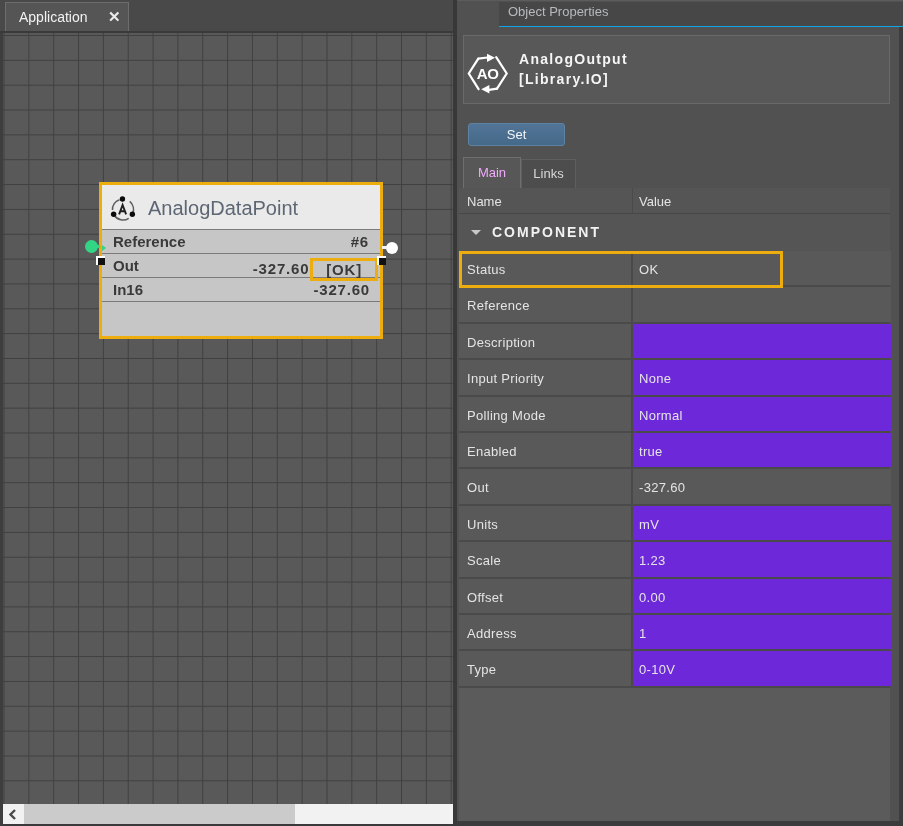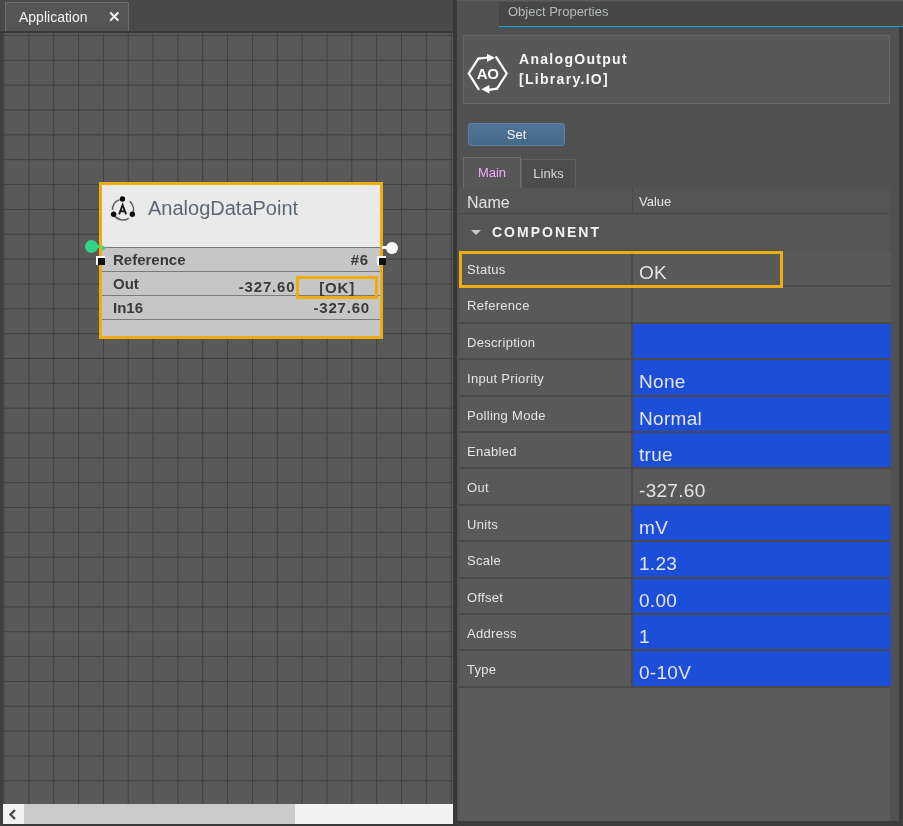--- a/index.html
+++ b/index.html
@@ -19,27 +19,27 @@
   background-image:linear-gradient(#404040 1px,transparent 1px),
                    linear-gradient(90deg,#404040 1px,transparent 1px);
   background-size:24.85px 24.85px;background-position:0.5px 2px;}
 #hscroll{left:3px;top:804px;width:450px;height:20px;background:#f2f2f2;}
 #hthumb{left:21px;top:0px;width:271px;height:20px;background:#cbcbcb;}
 #bottomline{left:0;top:824px;width:453px;height:2px;background:#3a3a3a;}
 #leftedge2{left:0;top:804px;width:3px;height:22px;background:#3e3e3e;}
 
 
 #block{left:99px;top:182px;width:284px;height:157px;border:3px solid #eead0f;background:#c6c6c6;}
-#bheader{position:relative;height:63px;background:#eaeaea;border-bottom:1px solid #7b7b7b;}
+#bheader{position:relative;height:45px;background:#eaeaea;border-bottom:1px solid #7b7b7b;}
 #btitle{position:absolute;left:46px;top:12px;font-size:20px;color:#5d6773;}
 .brow{position:relative;height:24px;border-bottom:1px solid #7b7b7b;
   font-size:15px;font-weight:bold;color:#3a3a3a;}
 .brow .l{position:absolute;left:11px;top:3px;}
 .brow .r{position:absolute;right:11px;top:3px;letter-spacing:0.8px;}
-#okbox{display:inline-block;border:3px solid #eead0f;padding:0 20px;margin-left:1px;
+#okbox{display:inline-block;border:3px solid #eead0f;padding:0 13px;margin-left:1px;
   position:relative;top:1px;}
 .port{border-radius:50%;}
 #pgreen{left:85px;top:240px;width:13px;height:13px;background:#33d584;}
 #pwhite{left:386px;top:242px;width:12px;height:12px;background:#ffffff;}
 .handle{width:9px;height:9px;background:#ffffff;border:1px solid #ffffff;}
 .handle i{position:absolute;left:1px;top:1px;width:7px;height:7px;background:#111;display:block;}
 #hleft{left:96px;top:256px;}
 #hright{left:377px;top:256px;}
 
 
@@ -55,34 +55,34 @@
 #setbtn{left:11px;top:122px;width:97px;height:23px;border:1px solid #5e82a1;border-radius:3px;
   background:linear-gradient(#527597,#456989);color:#f2f5f8;font-size:13px;text-align:center;line-height:21px;}
 #tmain{left:6px;top:156px;width:58px;height:31px;background:#575757;border:1px solid #6f6f6f;border-bottom:none;
   color:#f0abfc;font-size:13px;text-align:center;line-height:29px;}
 #tlinks{left:64px;top:158px;width:55px;height:29px;background:#4d4d4d;border:1px solid #5e5e5e;border-bottom:none;
   color:#d8d8d8;font-size:13px;text-align:center;line-height:27px;}
 
 
 #tbl{left:2px;top:187px;width:431px;background:#4a4a4a;}
 #thead{position:relative;height:26px;background:#555555;border-bottom:1px solid #474747;}
-#thead .n{position:absolute;left:8px;top:6px;font-size:16px;color:#e4e4e4;}
+#thead .n{position:absolute;left:8px;top:6px;font-size:13px;color:#e4e4e4;}
 #thead .v{position:absolute;left:180px;top:6px;font-size:13px;color:#e4e4e4;}
 #tcomp{position:relative;height:37px;background:#555555;}
 #tcomp .tri{position:absolute;left:12px;top:16px;width:0;height:0;
   border-left:5px solid transparent;border-right:5px solid transparent;border-top:5px solid #c9c9c9;}
 #tcomp .t{position:absolute;left:33px;top:10px;font-size:14px;font-weight:bold;color:#f2f2f2;letter-spacing:2px;}
 .prow{position:relative;height:36.4px;}
 .prow .name{position:absolute;left:0;top:0;width:172px;height:34.4px;background:#595959;
   font-size:13px;color:#e4e4e4;}
 .prow .name span{position:absolute;left:8px;top:11px;letter-spacing:0.3px;}
 .prow .val{position:absolute;left:174px;top:0;width:258px;height:34.4px;background:#595959;
-  font-size:19px;color:#e4e4e4;}
+  font-size:13px;color:#e4e4e4;}
 .prow .val span{position:absolute;left:6px;top:11px;letter-spacing:0.3px;}
-.prow .val.lite{background:#1d4ed8;}
+.prow .val.lite{background:#6d28d9;}
 #statbox{left:2px;top:250px;width:324px;height:37px;border:3px solid #eead0f;}
 #rrightedge{left:442px;top:26px;width:4px;height:800px;background:#3c3c3c;}
 #rbottom{left:0px;top:820px;width:446px;height:6px;background:#3b3b3b;}
 </style>
 </head>
 <body>
 
 <div class="abs" id="tabbar"></div>
 <div class="abs" id="tab">
     <span class="lbl">Application</span>

